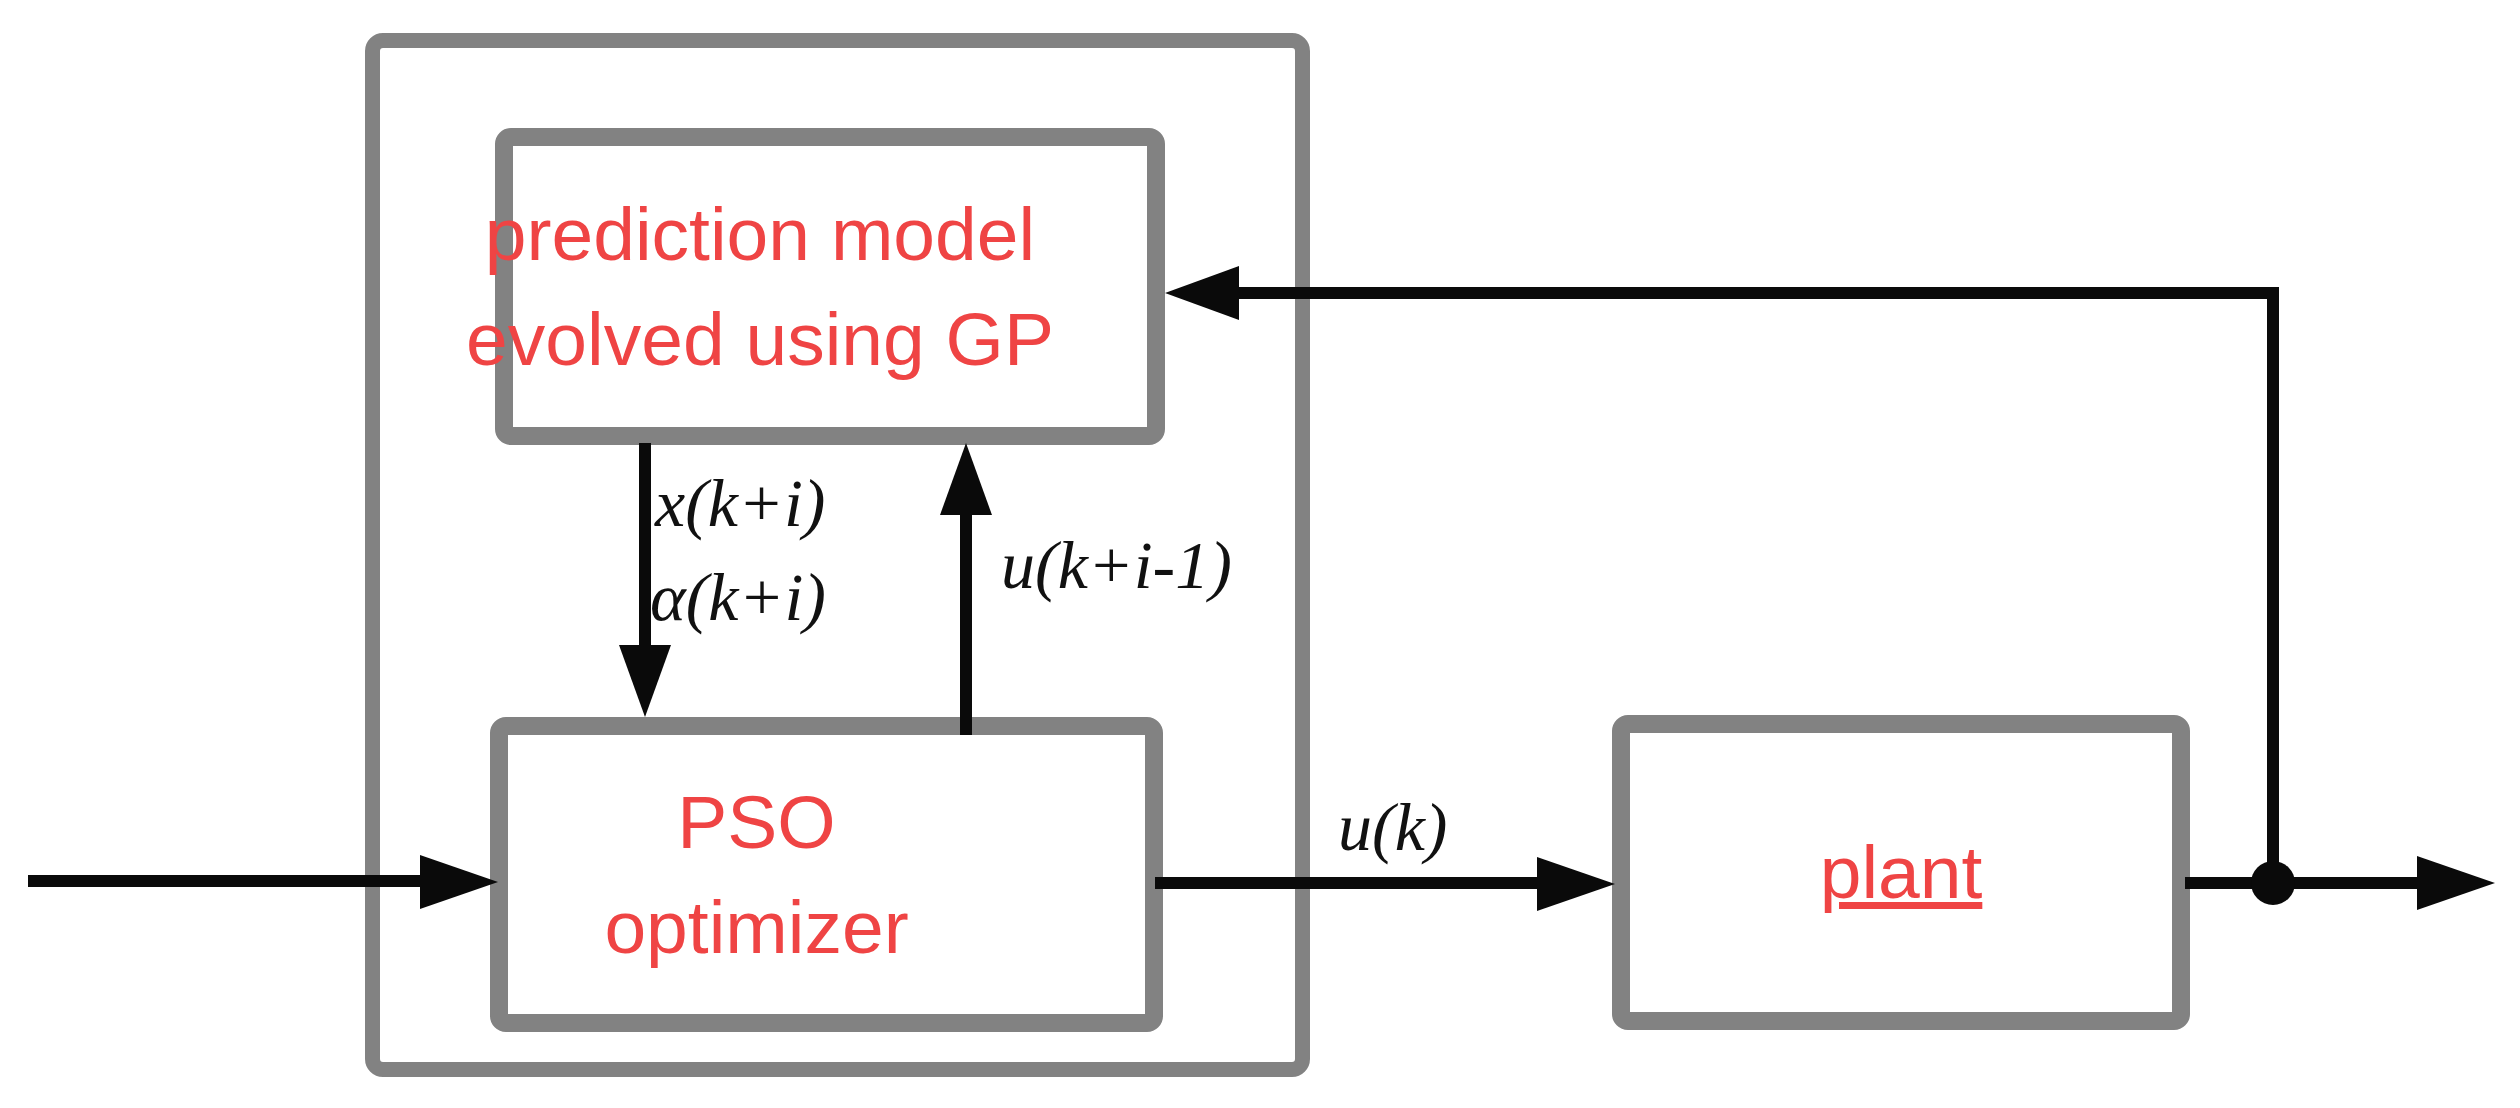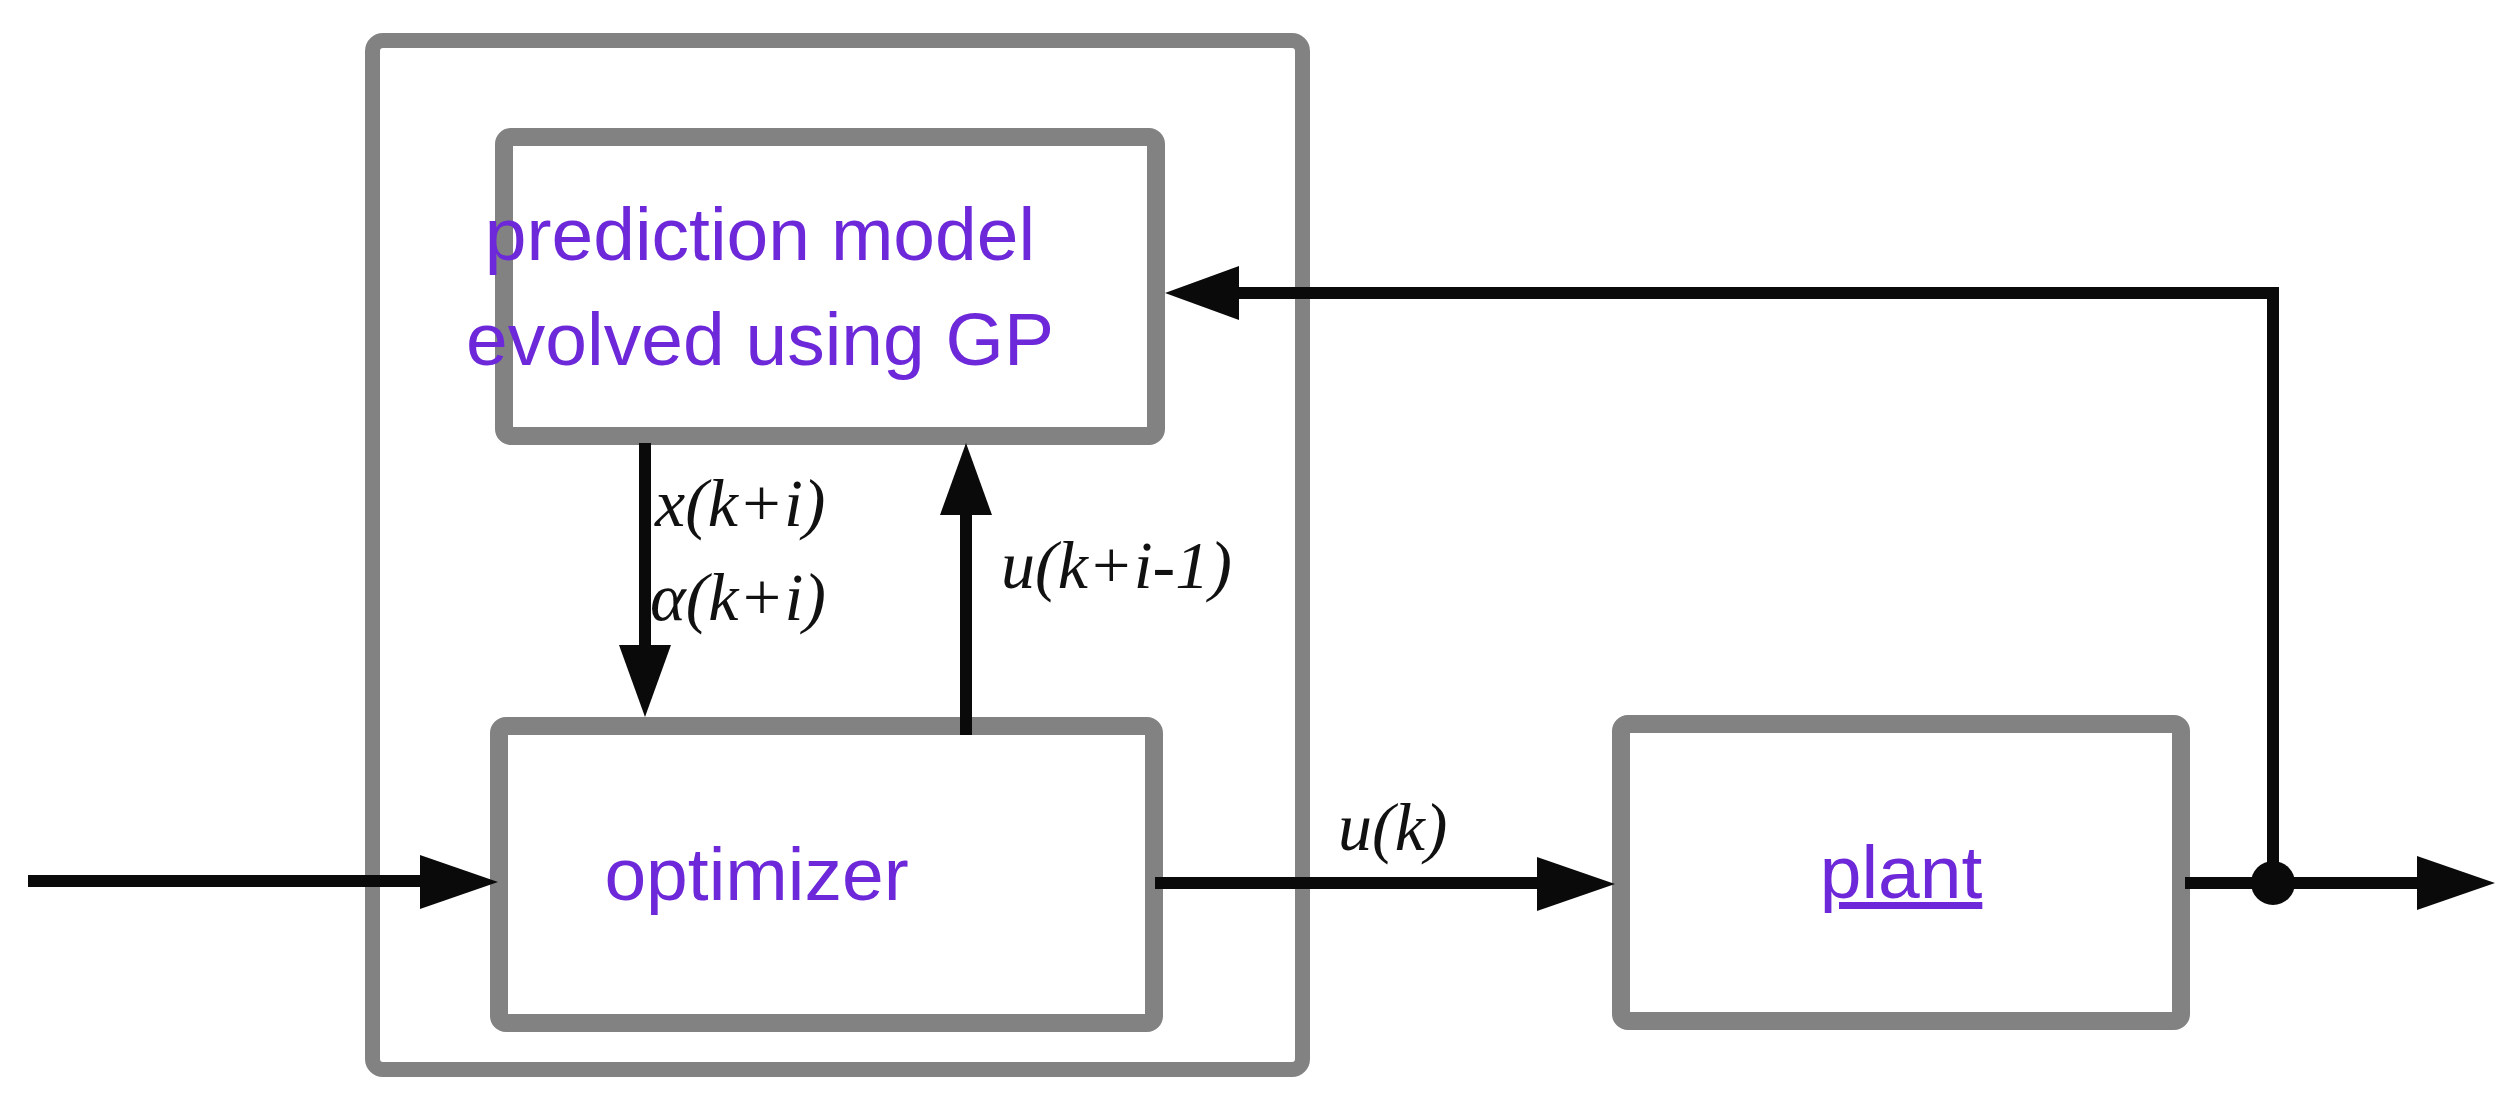--- a/index.html
+++ b/index.html
@@ -1,21 +1,21 @@
 <!DOCTYPE html>
 <html><head>
 <meta charset="utf-8">
 <style>
   html,body{margin:0;padding:0;background:#ffffff;}
   .stage{position:relative;width:2520px;height:1108px;background:#ffffff;overflow:hidden;
          font-family:"Liberation Sans", sans-serif;}
   
   .gbox{position:absolute;box-sizing:border-box;border:18px solid #828282;border-radius:16px;
         background:#ffffff;display:flex;flex-direction:column;align-items:center;justify-content:center;
-        text-align:center;color:#6d28d9;}
+        text-align:center;color:#ef4444;}
   .outer-frame{position:absolute;box-sizing:border-box;border:15px solid #828282;border-radius:18px;
         background:transparent;}
   .box-label{font-size:75px;line-height:105px;white-space:nowrap;}
   .shift-left{padding-right:140px;}
   
   .hline,.vline{position:absolute;background:#0a0a0a;}
   .hline{height:12px;}
   .vline{width:12px;}
   
   .ah{position:absolute;width:0;height:0;}
@@ -35,20 +35,21 @@
 <div class="stage">
 
   <div class="outer-frame" style="left:365px;top:33px;width:945px;height:1044px;"></div>
 
   <div class="gbox shift-left" style="left:495px;top:128px;width:670px;height:317px;">
     <div class="box-label">prediction model</div>
     <div class="box-label">evolved using GP</div>
   </div>
 
   <div class="gbox shift-left" style="left:490px;top:717px;width:673px;height:315px;">
+    <div class="box-label">PSO</div>
     <div class="box-label">optimizer</div>
   </div>
 
   <div class="gbox" style="left:1612px;top:715px;width:578px;height:315px;text-decoration:underline;">
     <div class="box-label">plant</div>
   </div>
 
   <div class="hline" style="left:28px;top:875px;width:400px;"></div>
   <div class="ah ah-right" style="left:420px;top:855px;"></div>
 

